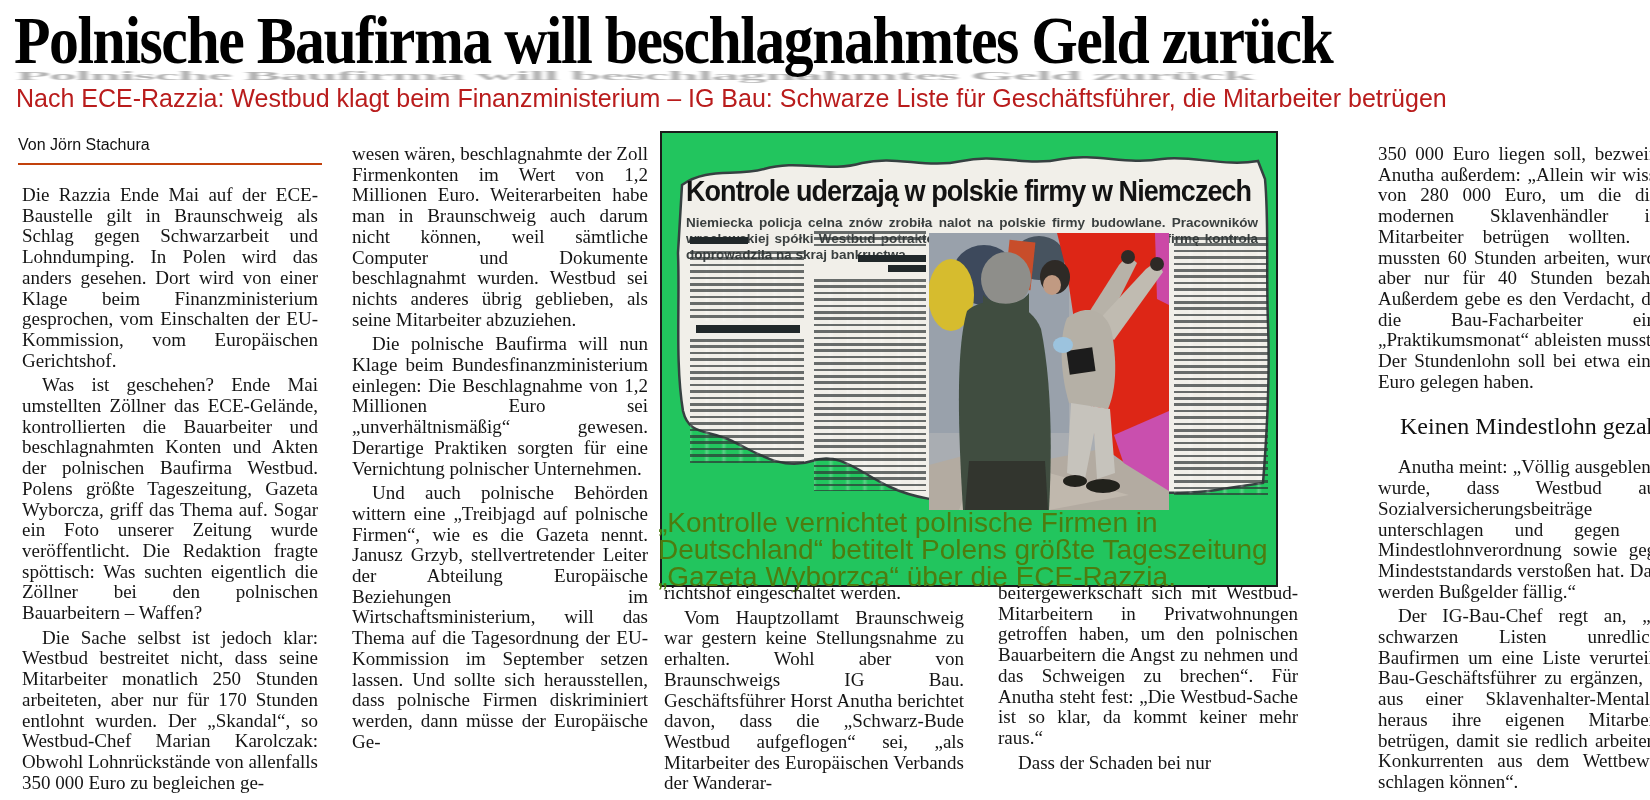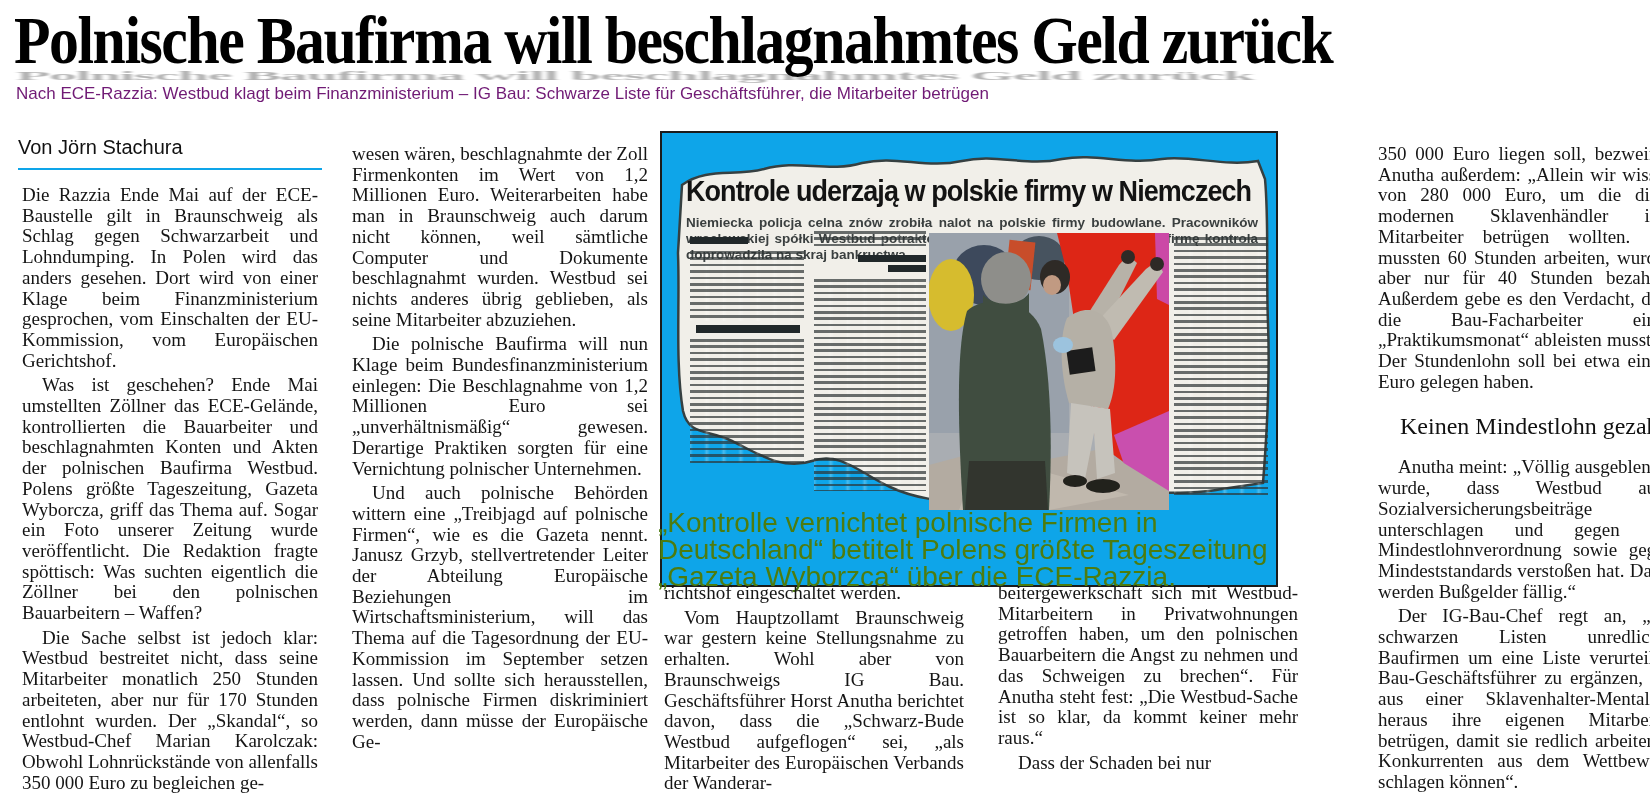--- a/index.html
+++ b/index.html
@@ -17,26 +17,26 @@
   .headline-ghost{
     position:absolute;left:16px;top:68px;width:1500px;
     font-family:"Liberation Serif",serif;font-weight:700;
     font-size:58px;letter-spacing:-1.5px;color:#000;white-space:nowrap;
     transform:scale(0.97,0.22);transform-origin:left top;
     filter:blur(2px);opacity:.3;
   }
   .subheadline{
     position:absolute;left:16px;top:84px;width:1620px;
     font-family:"Liberation Sans",sans-serif;font-weight:400;
-    font-size:17px;color:#701a75;letter-spacing:0px;white-space:nowrap;
+    font-size:25px;color:#b91c1c;letter-spacing:0px;white-space:nowrap;
   }
   .byline{
     position:absolute;left:18px;top:136px;width:304px;
-    font-family:"Liberation Sans",sans-serif;font-size:20px;color:#111;
-    padding-bottom:9px;border-bottom:2px solid #0ea5e9;
+    font-family:"Liberation Sans",sans-serif;font-size:16px;color:#111;
+    padding-bottom:9px;border-bottom:2px solid #c2410c;
   }
   
   .col{
     position:absolute;width:304px;
     font-family:"Liberation Serif",serif;font-size:19px;line-height:20.7px;
     text-align:justify;color:#151515;
   }
   .col p{margin:4px;}
   .col p.ind{text-indent:20px;}
   .bodysub{
@@ -51,21 +51,21 @@
   #col5{left:1374px;top:140px;}
   
   .caption{
     position:absolute;left:658px;top:509px;width:642px;
     font-family:"Liberation Sans",sans-serif;font-size:28px;line-height:27px;
     color:#4d7c0f;text-align:left;
   }
   
   #clipping{
     position:absolute;left:660px;top:131px;width:618px;height:456px;
-    border:2px solid #1b1b1b;background:#0ea5e9;box-sizing:border-box;
+    border:2px solid #1b1b1b;background:#22c55e;box-sizing:border-box;
   }
   #clipping .torn{position:absolute;left:0;top:0;}
   .np-headline{
     position:absolute;left:24px;top:42px;width:575px;
     font-family:"Liberation Sans",sans-serif;font-weight:700;
     font-size:29px;color:#131313;letter-spacing:-1px;white-space:nowrap;
     transform:scaleX(0.93);transform-origin:left top;
     filter:blur(0.3px);
   }
   .np-subhead{

